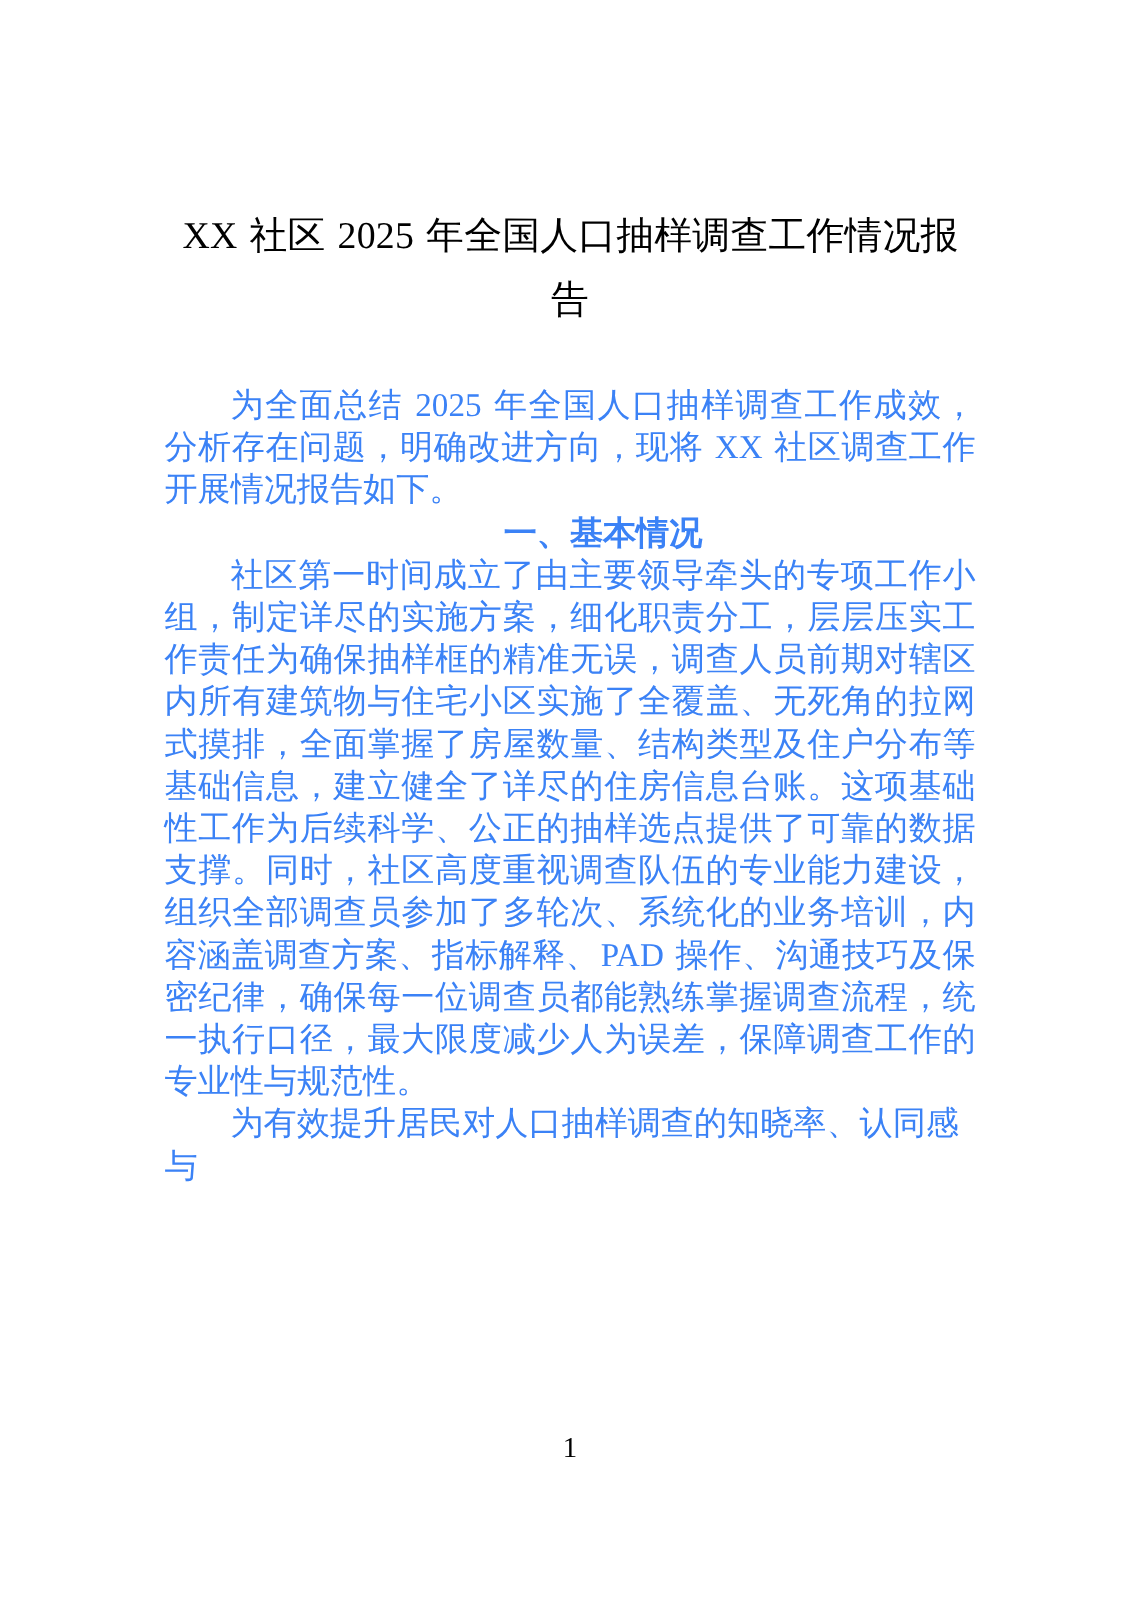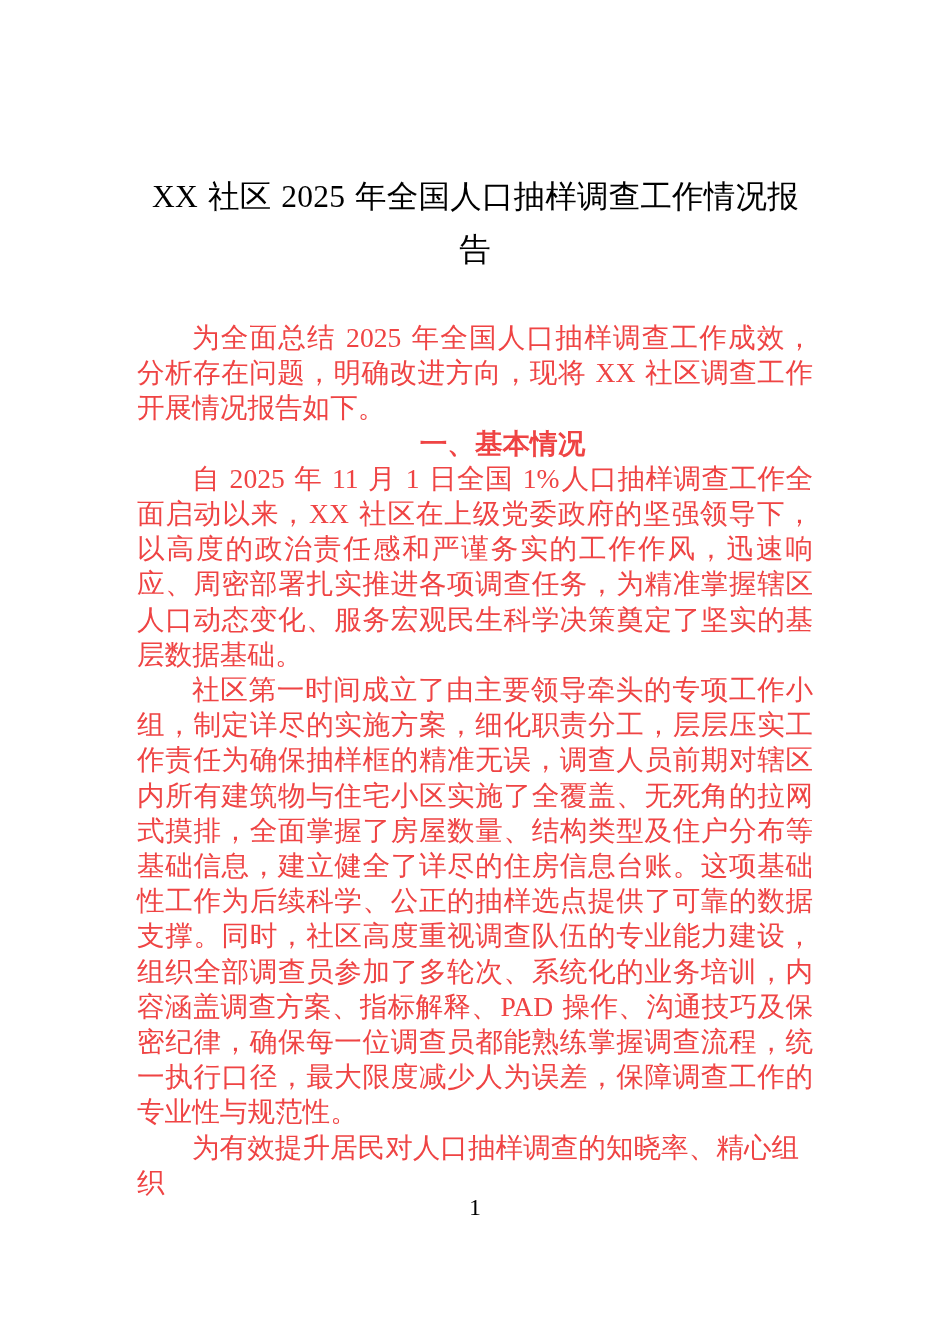--- a/index.html
+++ b/index.html
@@ -44,21 +44,21 @@
   
   .body-block {
     margin-top: 44px;
   }
   p.para {
     margin: 0;
     font-family: "Liberation Sans", "DejaVu Sans", sans-serif;
     font-size: 27.6px;
     font-weight: 400;
     line-height: 35.2px;
-    color: #ef4444;
+    color: #3b82f6;
     text-align: justify;
     text-justify: inter-character;
     text-indent: 55px;
     letter-spacing: 0px;
     word-break: break-all;
   }
   p.para.heading {
     font-weight: bold;
     text-align: center;
   }
@@ -93,26 +93,25 @@
   <div class="content">
 
     <h1 class="doc-title"><span class="lat">XX</span> 社区 <span class="lat">2025</span> 年全国人口抽样调查工作情况报告</h1>
 
     <div class="body-block">
 
       <p class="para">为全面总结 <span class="lat">2025</span> 年全国人口抽样调查工作成效，分析存在问题，明确改进方向，现将 <span class="lat">XX</span> 社区调查工作开展情况报告如下。</p>
 
       <p class="para heading">一、基本情况</p>
 
-      <p class="para">自 <span class="lat">2025</span> 年 <span class="lat">11</span> 月 <span class="lat">1</span> 日全国 <span class="lat">1%</span>人口抽样调查工作全面启动以来，<span class="lat">XX</span> 社区在上级党委政府的坚强领导下，以高度的政治责任感和严谨务实的工作作风，迅速响应、周密部署扎实推进各项调查任务，为精准掌握辖区人口动态变化、服务宏观民生科学决策奠定了坚实的基层数据基础。</p>
 
 
       <p class="para">社区第一时间成立了由主要领导牵头的专项工作小组，制定详尽的实施方案，细化职责分工，层层压实工作责任为确保抽样框的精准无误，调查人员前期对辖区内所有建筑物与住宅小区实施了全覆盖、无死角的拉网式摸排，全面掌握了房屋数量、结构类型及住户分布等基础信息，建立健全了详尽的住房信息台账。这项基础性工作为后续科学、公正的抽样选点提供了可靠的数据支撑。同时，社区高度重视调查队伍的专业能力建设，组织全部调查员参加了多轮次、系统化的业务培训，内容涵盖调查方案、指标解释、<span class="lat">PAD</span> 操作、沟通技巧及保密纪律，确保每一位调查员都能熟练掌握调查流程，统一执行口径，最大限度减少人为误差，保障调查工作的专业性与规范性。</p>
 
 
-      <p class="para lastline">为有效提升居民对人口抽样调查的知晓率、精心组织</p>
+      <p class="para lastline">为有效提升居民对人口抽样调查的知晓率、认同感与</p>
 
     </div>
   </div>
 
   <div class="page-number">1</div>
 
 </div>
 
 </body></html>

